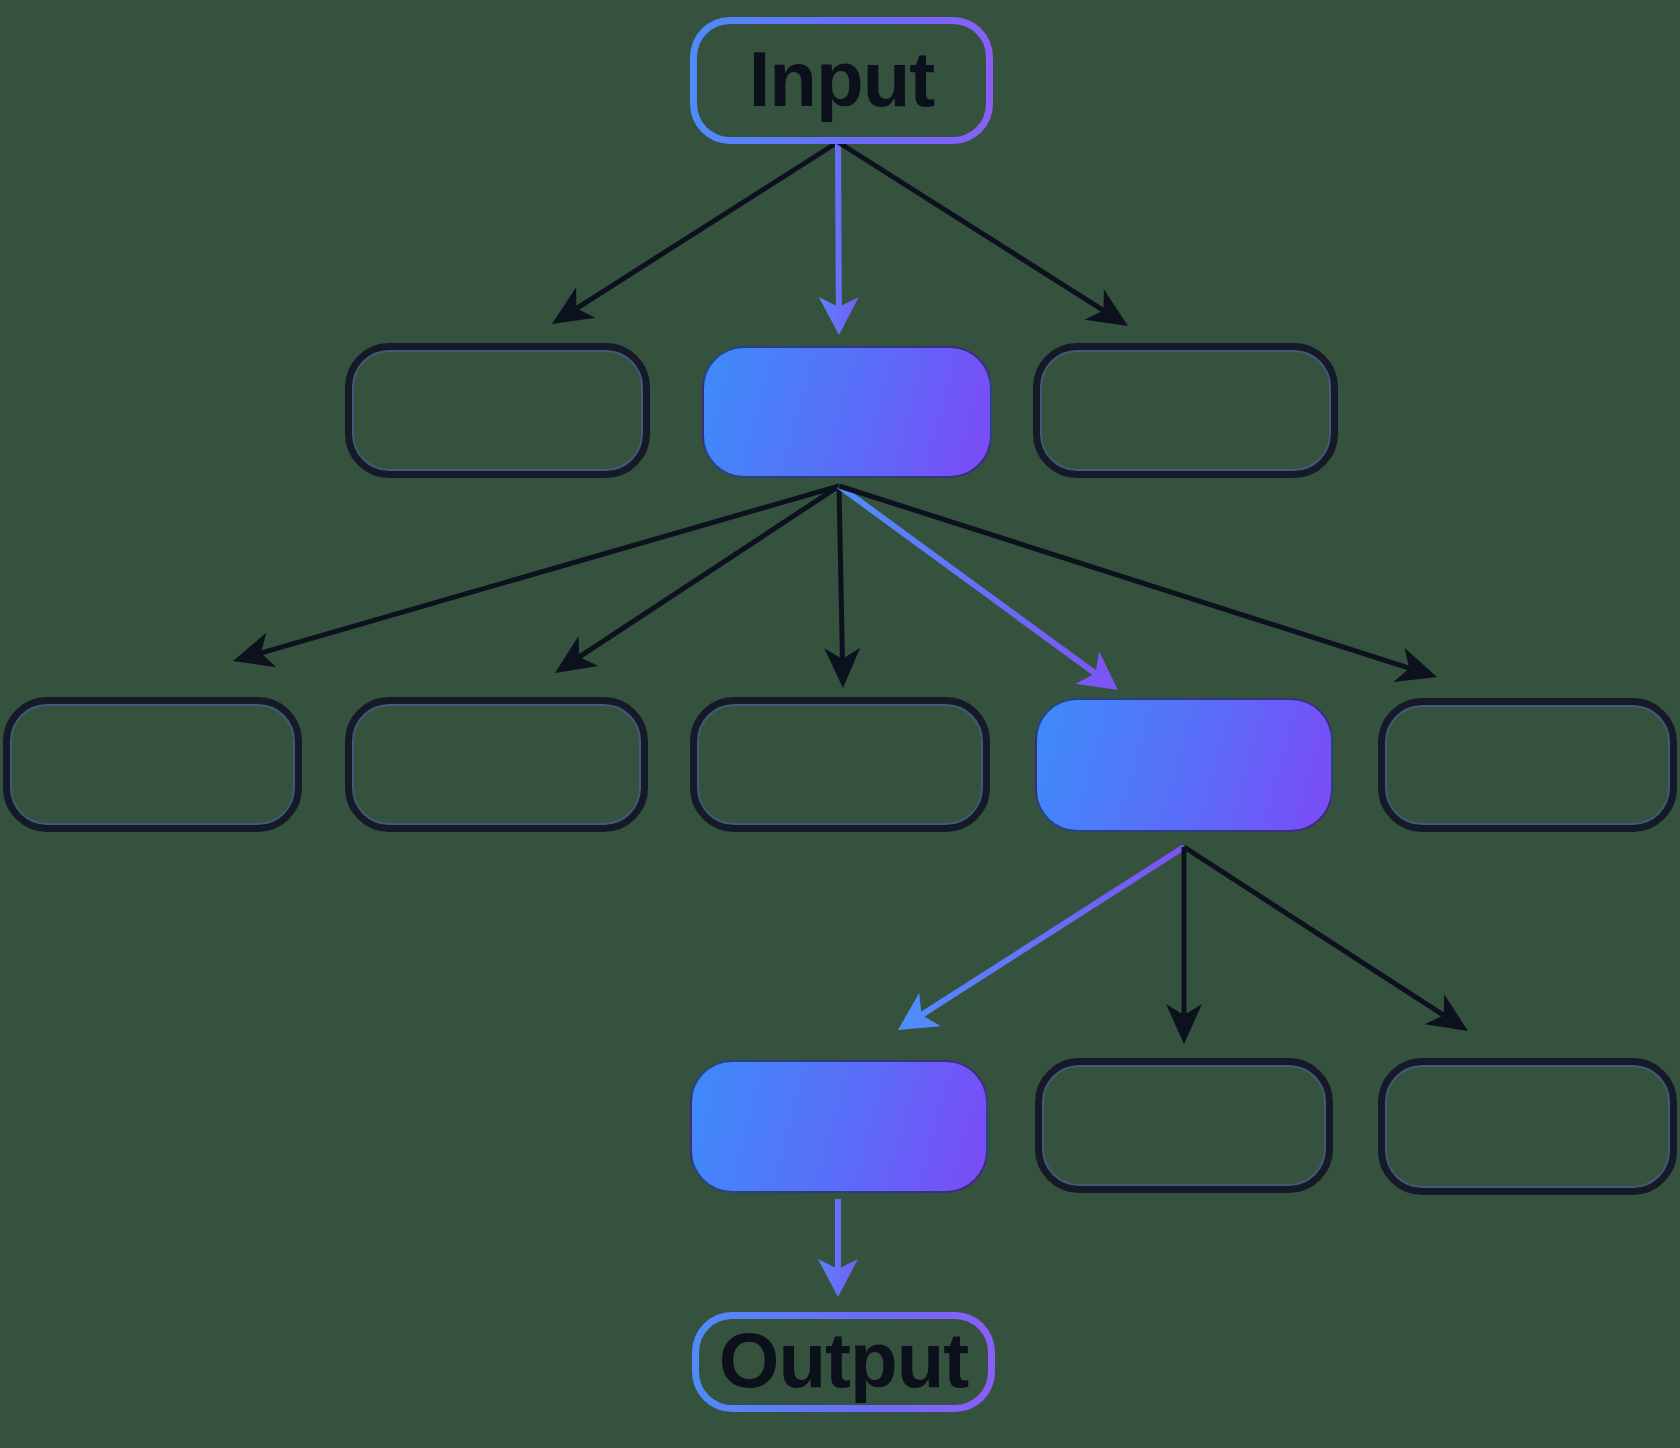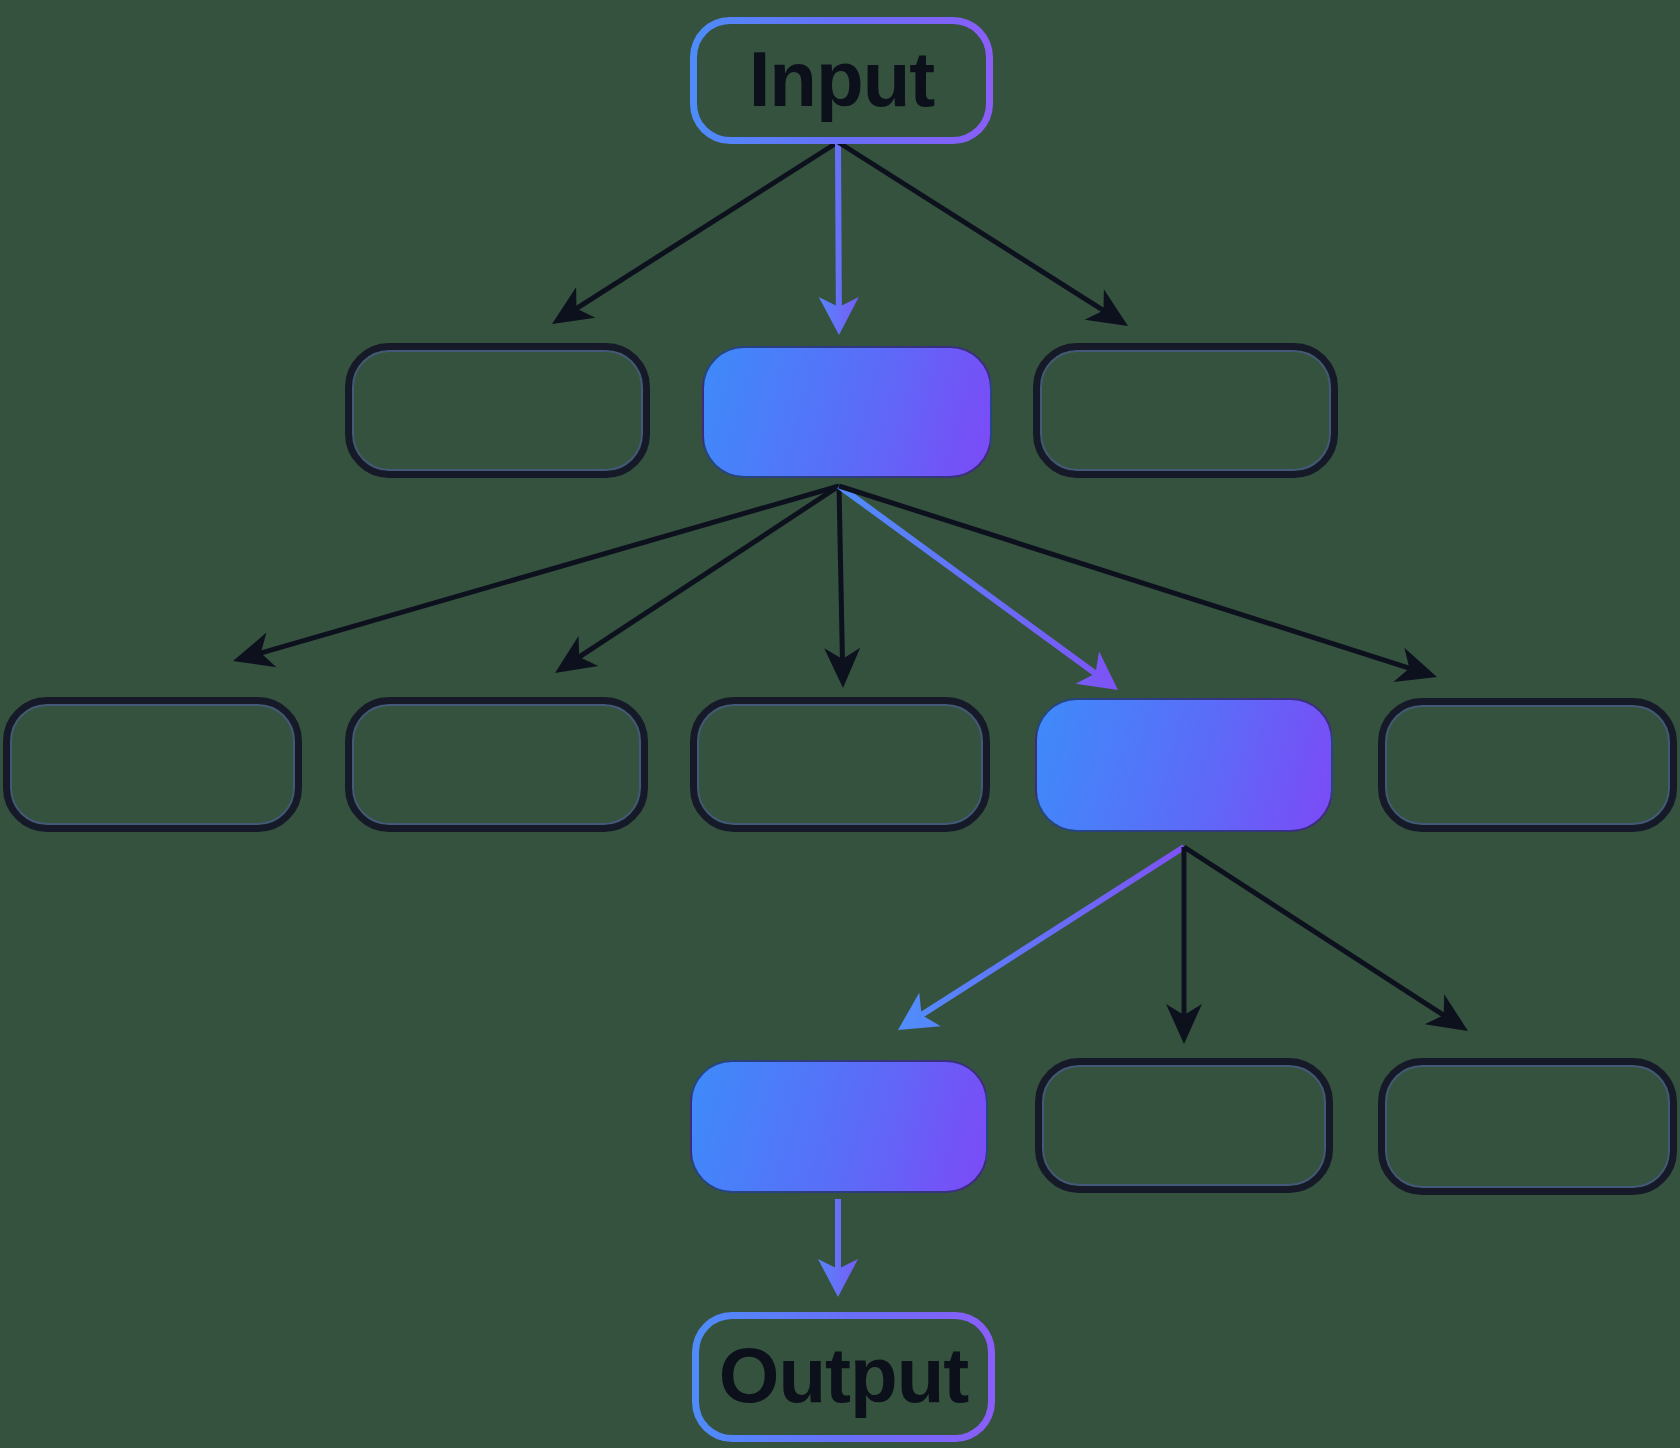--- a/index.html
+++ b/index.html
@@ -141,18 +141,18 @@
     <div class="node active" style="left: 702px; top: 346px; width: 290px; height: 132px;"></div>
     <div class="node empty" style="left: 1033px; top: 343px; width: 305px; height: 135px;"></div>
     <div class="node empty" style="left: 3px; top: 697px; width: 299px; height: 135px;"></div>
     <div class="node empty" style="left: 345px; top: 697px; width: 303px; height: 135px;"></div>
     <div class="node empty" style="left: 690px; top: 697px; width: 300px; height: 135px;"></div>
     <div class="node active" style="left: 1035px; top: 698px; width: 298px; height: 134px;"></div>
     <div class="node empty" style="left: 1378px; top: 698px; width: 299px; height: 134px;"></div>
     <div class="node active" style="left: 690px; top: 1060px; width: 298px; height: 133px;"></div>
     <div class="node empty" style="left: 1035px; top: 1058px; width: 298px; height: 135px;"></div>
     <div class="node empty" style="left: 1378px; top: 1058px; width: 299px; height: 137px;"></div>
-    <div class="node io" style="left: 692px; top: 1312px; width: 303px; height: 130px;">
+    <div class="node io" style="left: 692px; top: 1312px; width: 303px; height: 100px;">
       <div class="io-inner">
         <span class="io-label">Output</span>
       </div>
     </div>
   </div>
 
 </body></html>

